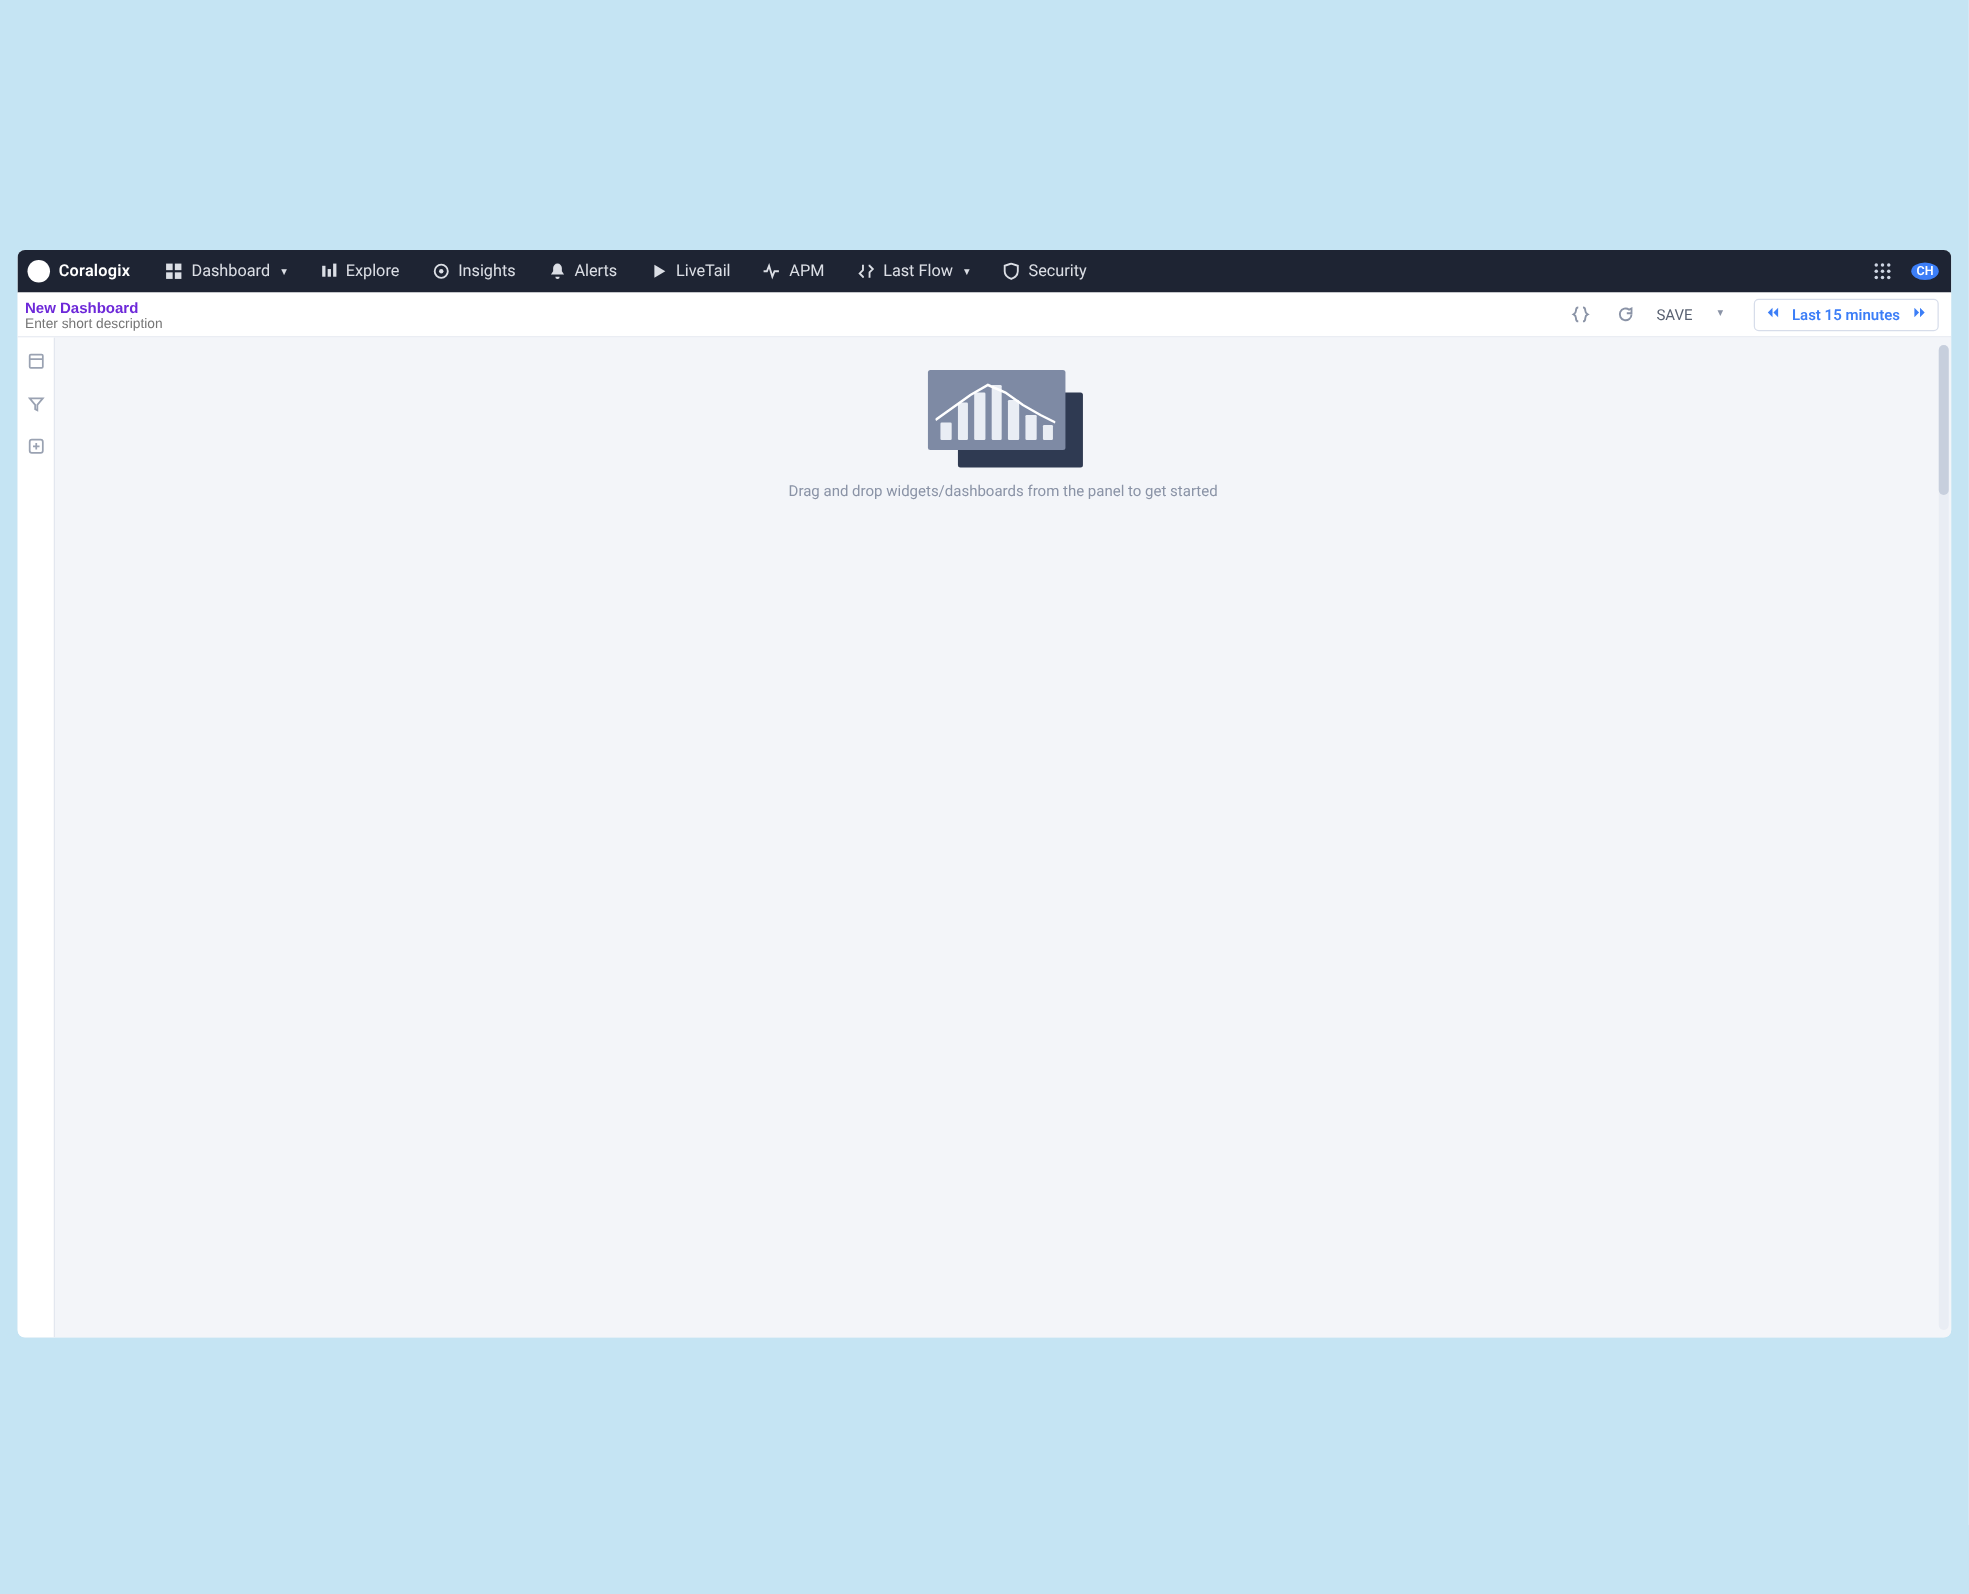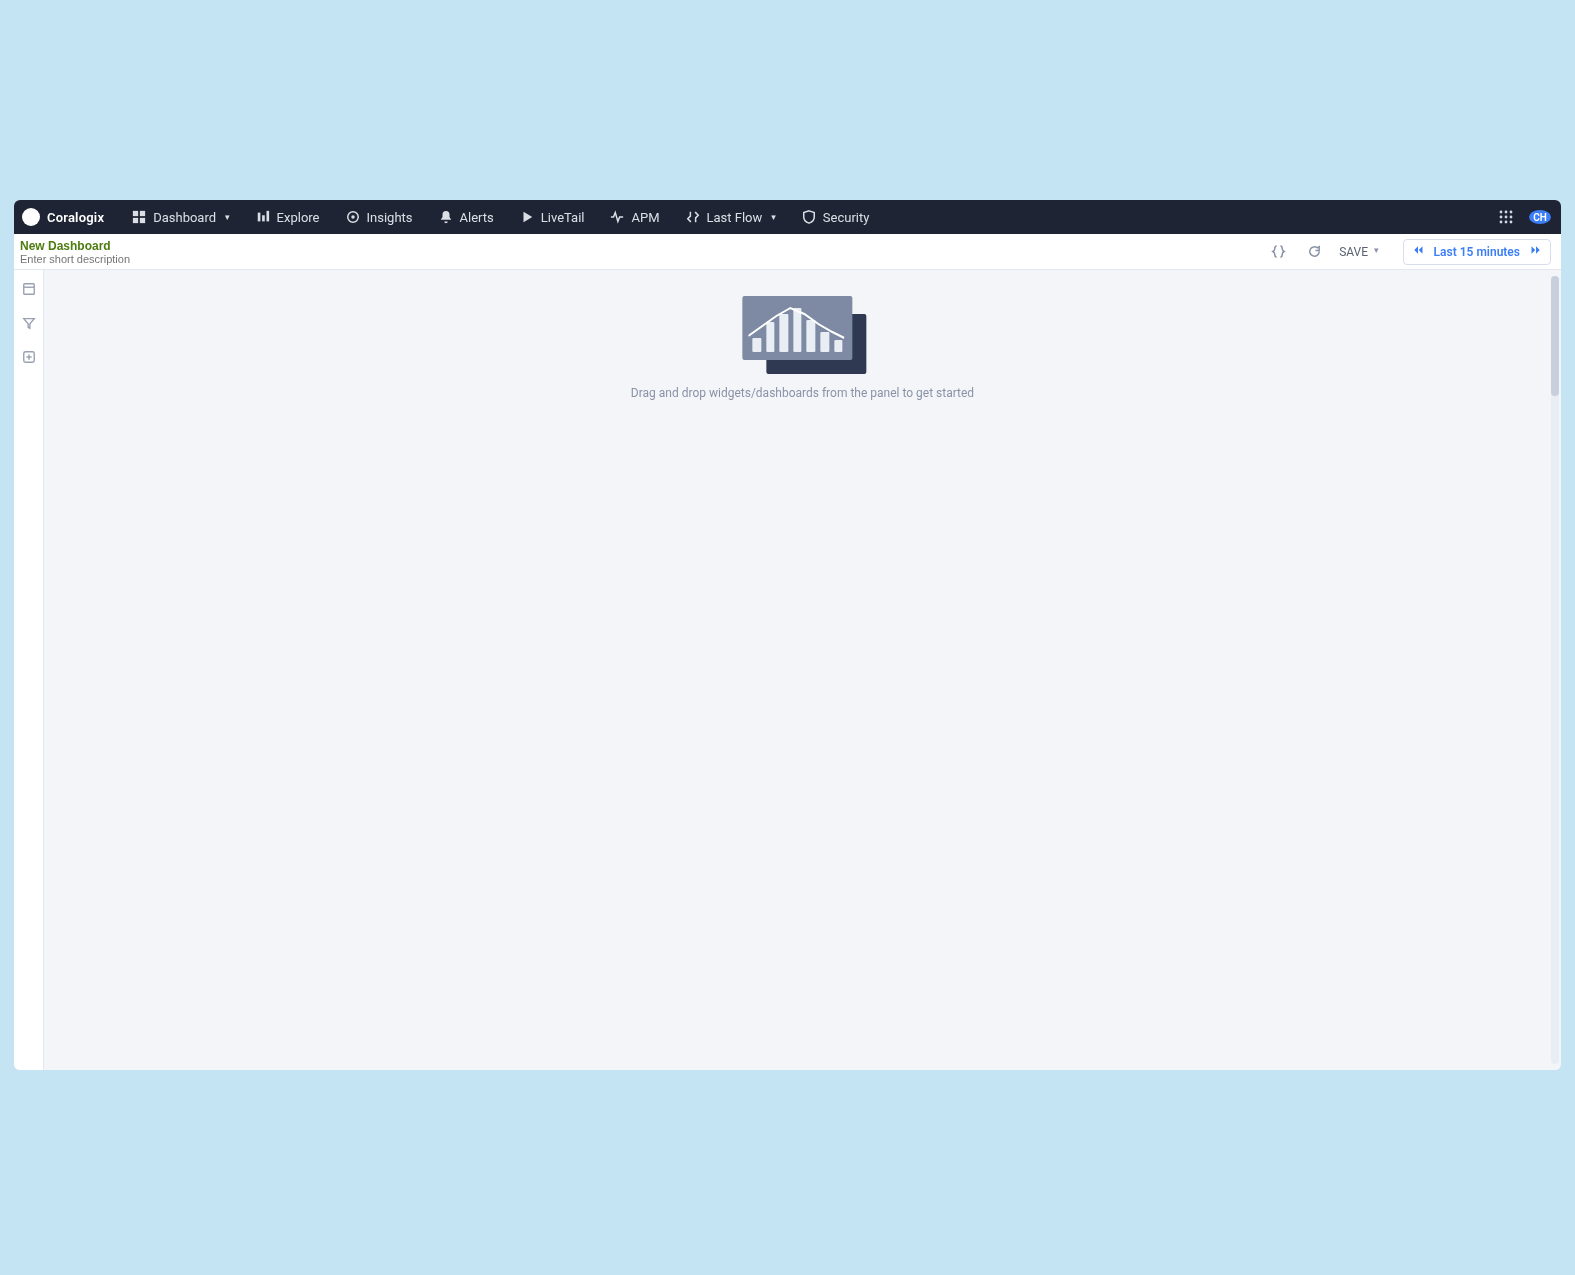--- a/index.html
+++ b/index.html
@@ -70,33 +70,33 @@
   .subheader {
     height: 36px;
     background: #fff;
     border-bottom: 1px solid #e3e7ef;
     display:flex;
     align-items:center;
     padding: 0 10px 0 6px;
   }
   .title-block { display:flex; flex-direction:column; line-height:1.2; }
   .title-input {
-    border:none; outline:none; font-size:12px; font-weight:600; color:#4d7c0f;
+    border:none; outline:none; font-size:12px; font-weight:600; color:#6d28d9;
     background:transparent; padding:0;
   }
   .desc-input {
     border:none; outline:none; font-size:11px; color:#9aa2b2;
     background:transparent; padding:0;
   }
   .subheader-spacer { flex:1; }
   .sub-actions { display:flex; align-items:center; gap: 14px; }
   .icon-btn { width:22px; height:22px; display:flex; align-items:center; justify-content:center;
     color:#8a93a6; cursor:pointer; }
   .icon-btn svg { width:15px; height:15px; stroke: currentColor; fill:none; stroke-width:1.6; }
-  .save-btn { display:flex; align-items:flex-start; gap:6px; color:#5a6272; font-size:12px; cursor:pointer; }
+  .save-btn { display:flex; align-items:flex-start; gap:20px; color:#5a6272; font-size:12px; cursor:pointer; }
   .save-caret { font-size:9px; color:#8a93a6; }
   .timerange {
     display:flex; align-items:center; gap:10px;
     border:1px solid #d7ddea; border-radius:4px;
     height: 26px; padding: 0 8px;
     color:#3c7ef7; font-size:12px; font-weight:600;
     cursor:pointer; margin-left: 10px;
   }
   .timerange .seek svg { width:12px; height:12px; fill: currentColor; }
   

